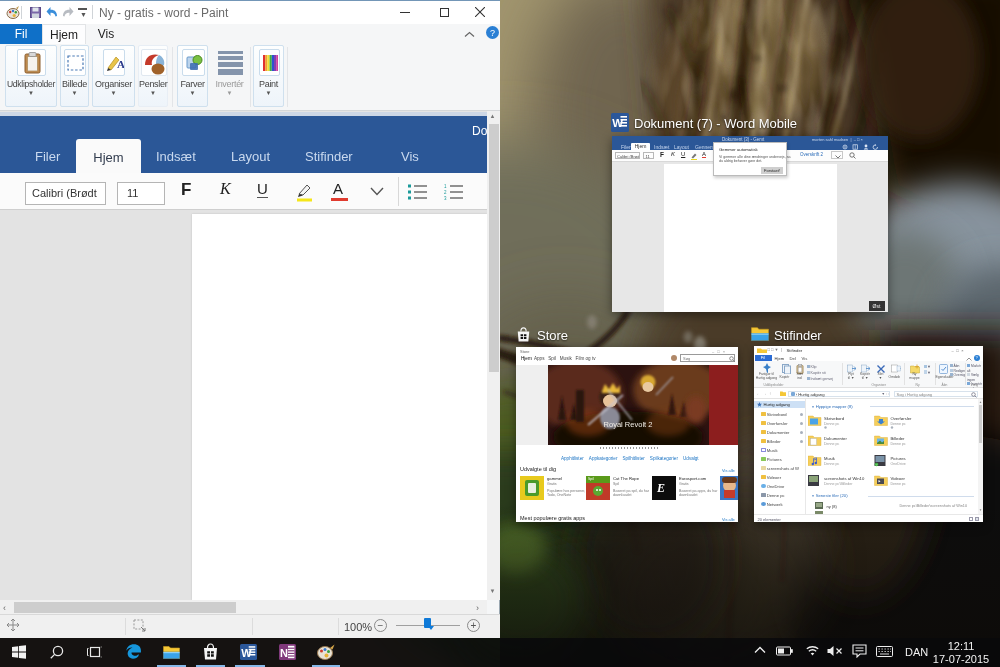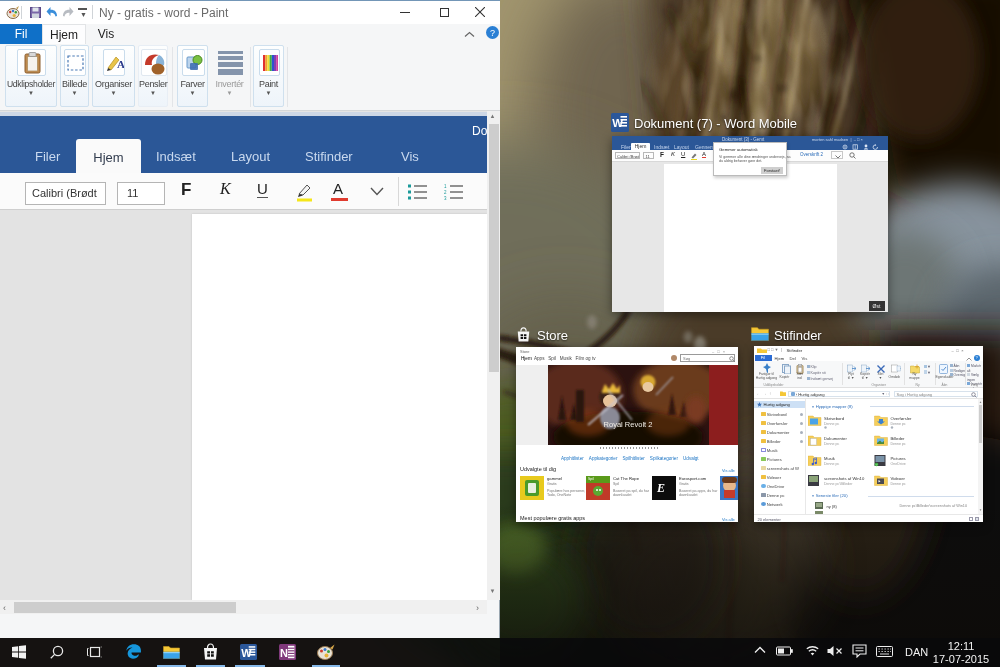--- a/index.html
+++ b/index.html
@@ -370,20 +370,39 @@
     </div>
     <div id="vsb">
       <div class="abs" style="left:2.5px;top:2px;font-size:6px;color:#777">▲</div>
       <div class="abs" style="left:1.5px;top:13px;width:10px;height:248px;background:#cdcdcd"></div>
       <div class="abs" style="left:2.5px;top:477px;font-size:6px;color:#777">▼</div>
     </div>
     <div id="hsb">
       <div class="abs" style="left:3px;top:3px;font-size:9px;color:#666">‹</div>
       <div class="abs" style="left:14px;top:1.5px;width:222px;height:11px;background:#cdcdcd"></div>
       <div class="abs" style="left:476px;top:3px;font-size:9px;color:#666">›</div>
+    </div>
+    <div id="pstatus">
+      <svg class="abs" style="left:7px;top:4px" width="12" height="12" viewBox="0 0 12 12">
+        <path d="M6,0 L6,12 M0,6 L12,6 M6,0 L4,2 M6,0 L8,2 M6,12 L4,10 M6,12 L8,10 M0,6 L2,4 M0,6 L2,8 M12,6 L10,4 M12,6 L10,8" stroke="#888" stroke-width="1" fill="none"></path>
+      </svg>
+      <div class="abs" style="left:125px;top:3px;width:1px;height:17px;background:#dcdcdc"></div>
+      <svg class="abs" style="left:133px;top:4px" width="13" height="13" viewBox="0 0 13 13">
+        <rect x="1" y="1" width="9" height="9" fill="none" stroke="#999" stroke-width="1" stroke-dasharray="2,1.4"></rect>
+        <path d="M12,12 L8,8 M12,12 L12,9 M12,12 L9,12" stroke="#777" stroke-width="1"></path>
+      </svg>
+      <div class="abs" style="left:252px;top:3px;width:1px;height:17px;background:#dcdcdc"></div>
+      <div class="abs" style="left:338px;top:3px;width:1px;height:17px;background:#dcdcdc"></div>
+      <div class="abs" style="left:344px;top:6px;font-size:11px;color:#444">100%</div>
+      <div class="abs" style="left:374px;top:618px"></div>
+      <div class="abs" style="left:374px;top:4px;width:13px;height:13px;border:1px solid #8a8a8a;border-radius:50%;text-align:center;line-height:11px;font-size:10px;color:#555">−</div>
+      <div class="abs" style="left:396px;top:9.5px;width:64px;height:1px;background:#a0a0a0"></div>
+      <div class="abs" style="left:424px;top:3px;width:7px;height:10px;background:#0f7ad8;border-radius:1px"></div>
+      <div class="abs" style="left:427.5px;top:11px;width:0;height:0;border-left:3.5px solid transparent;border-right:3.5px solid transparent;border-top:4px solid #0f7ad8"></div>
+      <div class="abs" style="left:467px;top:4px;width:13px;height:13px;border:1px solid #8a8a8a;border-radius:50%;text-align:center;line-height:12px;font-size:10px;color:#555">+</div>
     </div>
   </div>
 
   <div id="thumbs">
 
     <svg class="abs" style="left:611px;top:113px" width="18" height="19" viewBox="0 0 18 19">
       <rect x="0" y="0" width="18" height="19" rx="1.5" fill="#2b579a"></rect>
       <rect x="9.5" y="3" width="6.5" height="1.6" fill="#fff"></rect>
         <rect x="9.5" y="6" width="6.5" height="1.6" fill="#fff"></rect>
       <rect x="9.5" y="9" width="6.5" height="1.6" fill="#fff"></rect>

